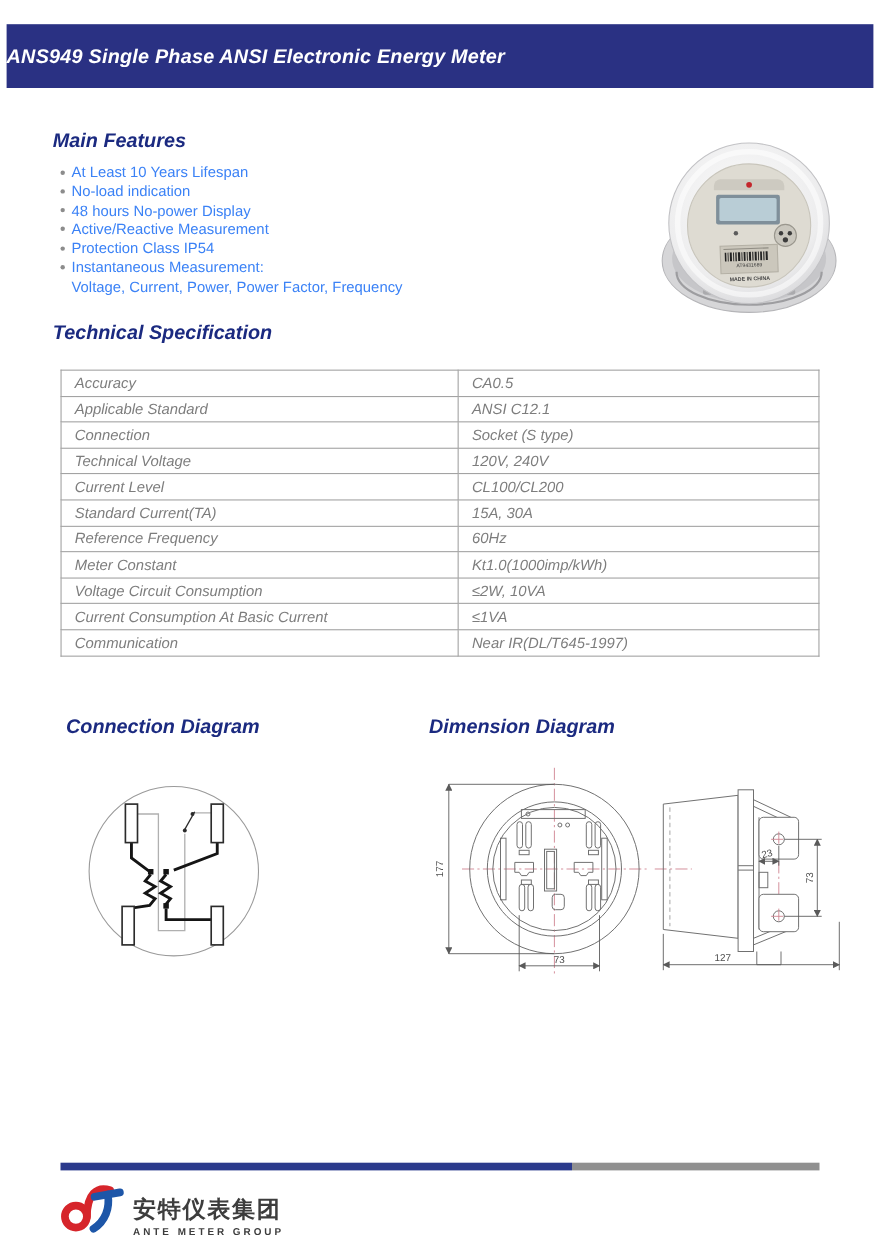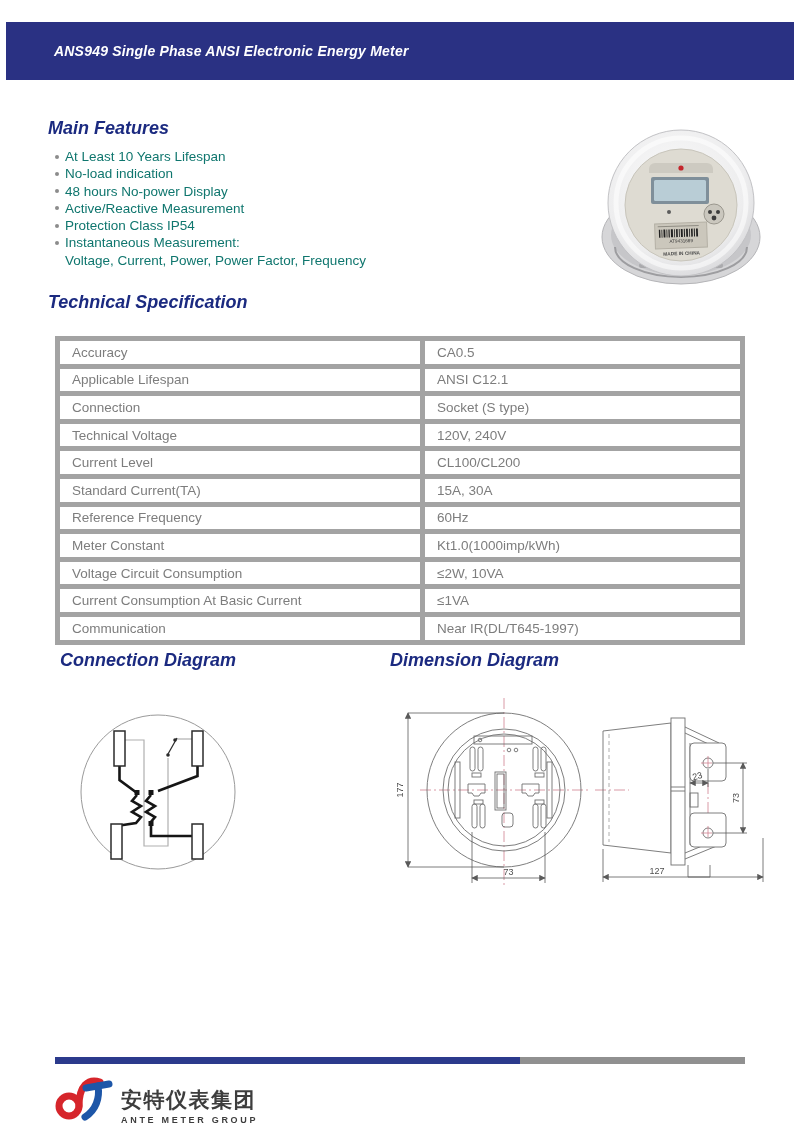--- a/index.html
+++ b/index.html
@@ -6,48 +6,48 @@
   .page {
     position:relative; width:800px; height:1131px; background:#ffffff;
     font-family:"Liberation Sans", sans-serif; overflow:hidden;
   }
   
   .banner {
     position:absolute; left:6px; top:22px; width:788px; height:58px;
     background:#2a3183; display:flex; align-items:center;
   }
   .banner .title {
-    margin-left:48px; color:#ffffff; font-size:14px;
+    color:#ffffff; font-size:18px;
     font-style:italic; font-weight:bold; letter-spacing:0.2px;
   }
   
   .sec-h {
     position:absolute; color:#1b2a80; font-size:18px;
     font-style:italic; font-weight:bold;
   }
   #mf-h { left:48px; top:118px; }
   #ts-h { left:48px; top:292px; }
   #cd-h { left:36px; top:650px;margin-left:24px; }
   #dd-h { left:390px; top:650px; }
   
   .features {
     position:absolute; left:55px; top:148px; margin:0; padding:0;
-    list-style:none; color:#0f766e; font-size:13.5px; line-height:17.3px;
+    list-style:none; color:#3b82f6; font-size:13.5px; line-height:17.3px;
   }
   .features li { position:relative; padding-left:10px; }
   .features li.b::before {
     content:""; position:absolute; left:0; top:6.5px;
     width:4px; height:4px; border-radius:50%; background:#8c8c8c;
   }
   
   .spec {
     position:absolute; left:55px; top:336px; width:690px;
     border-collapse:collapse; color:#7d7d7d; font-size:13.5px;
   }
-  .spec td { border:5px solid #a3a3a3; height:22.6px; padding:0 4px 0 12px; }
+  .spec td { border:1px solid #a3a3a3; height:22.6px; padding:0 4px 0 12px;font-style:italic; }
   .spec td.lab { width:344px; }
   
   .fig { position:absolute; }
   #meter { left:595px; top:125px; }
   #conn  { left:78px;  top:712px; }
   #front { left:392px; top:692px; }
   #side  { left:595px; top:693px; }
   
   .ln   { stroke:#6f6f6f; stroke-width:0.9; fill:none; }
   .cl   { stroke:#cf8290; stroke-width:0.8; fill:none; stroke-dasharray:11 3 2 3; }
@@ -153,21 +153,21 @@
   </svg>
 
   <div class="sec-h" id="ts-h">Technical Specification</div>
   <table class="spec">
     <tbody>
       <tr>
           <td class="lab">Accuracy</td>
           <td>CA0.5</td>
         </tr>
       <tr>
-          <td class="lab">Applicable Lifespan</td>
+          <td class="lab">Applicable Standard</td>
           <td>ANSI C12.1</td>
         </tr>
       <tr>
           <td class="lab">Connection</td>
           <td>Socket (S type)</td>
         </tr>
       <tr>
           <td class="lab">Technical Voltage</td>
           <td>120V, 240V</td>
         </tr>

